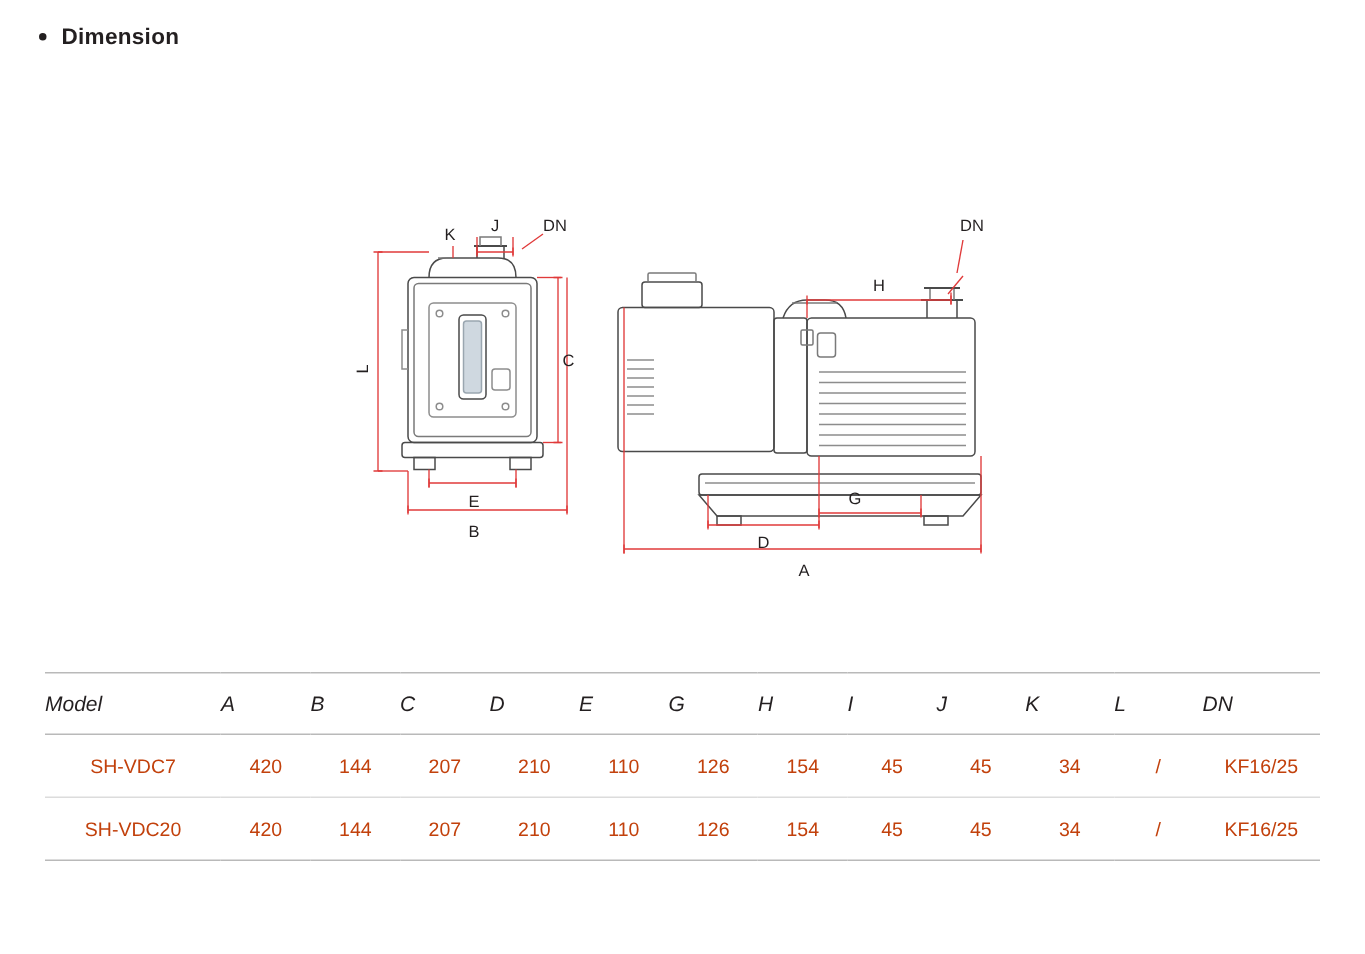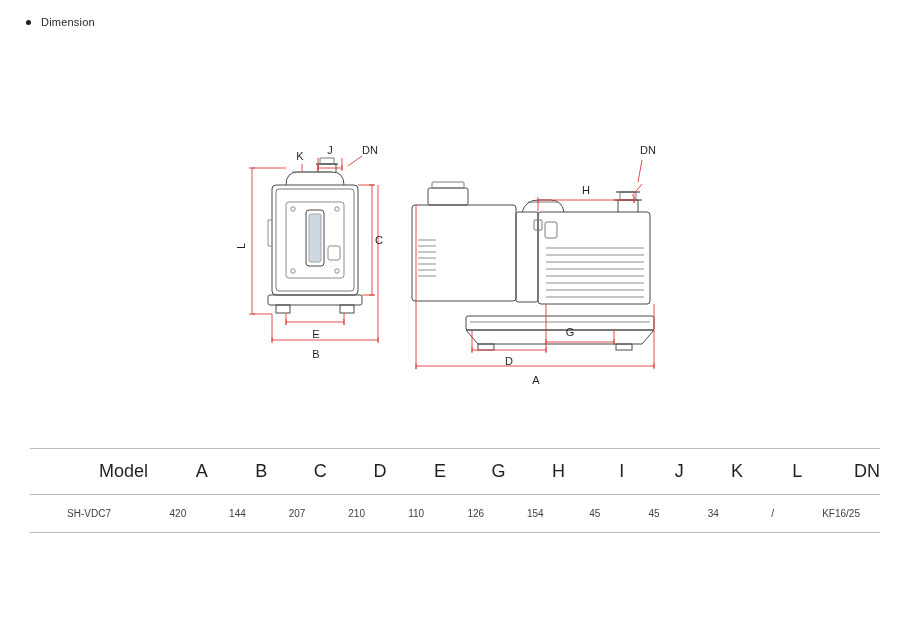--- a/index.html
+++ b/index.html
@@ -24,22 +24,22 @@
     gap: 10px;
   }
   .bullet {
     width: 5px;
     height: 5px;
     border-radius: 50%;
     background: #231f20;
     display: inline-block;
   }
   .heading-text {
-    font-size: 11px;
-    font-weight: normal;
+    font-size: 15px;
+    font-weight: bold;
     letter-spacing: 0.2px;
     text-align: center;
   }
   .drawing-area {
     position: absolute;
     left: 0;
     top: 50px;
     width: 910px;
     height: 390px;
   }
@@ -50,32 +50,33 @@
     width: 850px;
   }
   table.dim-table {
     border-collapse: collapse;
     width: 850px;
     font-size: 13.5px;
   }
   table.dim-table thead th {
     font-weight: normal;
     padding: 12px 0 12px 0;
-    text-align: right;
+    text-align: left;
     color: #231f20;
     border-top: 1px solid #b9b9b9;
     border-bottom: 1px solid #b9b9b9;
-    font-size: 18px;
+    font-size: 14px;
+    font-style: italic;
   }
   table.dim-table tbody td {
     padding: 13px 0 13px 0;
     text-align: center;
     border-bottom: 1px solid #dcdcdc;
-    color: #404040;
-    font-size: 10px;
+    color: #c2410c;
+    font-size: 13px;
   }
   table.dim-table tbody tr:last-child td {
     border-bottom: 1px solid #b9b9b9;
   }
   table.dim-table tbody td.model-cell {
     text-align: center;
   }
   
   .c-model { width: 122px; }
   .c-a { width: 62px; }
@@ -295,15 +296,30 @@
         <td>210</td>
         <td>110</td>
         <td>126</td>
         <td>154</td>
         <td>45</td>
         <td>45</td>
         <td>34</td>
         <td>/</td>
         <td>KF16/25</td>
       </tr>
+      <tr>
+        <td class="model-cell">SH-VDC20</td>
+        <td>420</td>
+        <td>144</td>
+        <td>207</td>
+        <td>210</td>
+        <td>110</td>
+        <td>126</td>
+        <td>154</td>
+        <td>45</td>
+        <td>45</td>
+        <td>34</td>
+        <td>/</td>
+        <td>KF16/25</td>
+      </tr>
     </tbody>
   </table>
 </div>
 
 </body></html>

